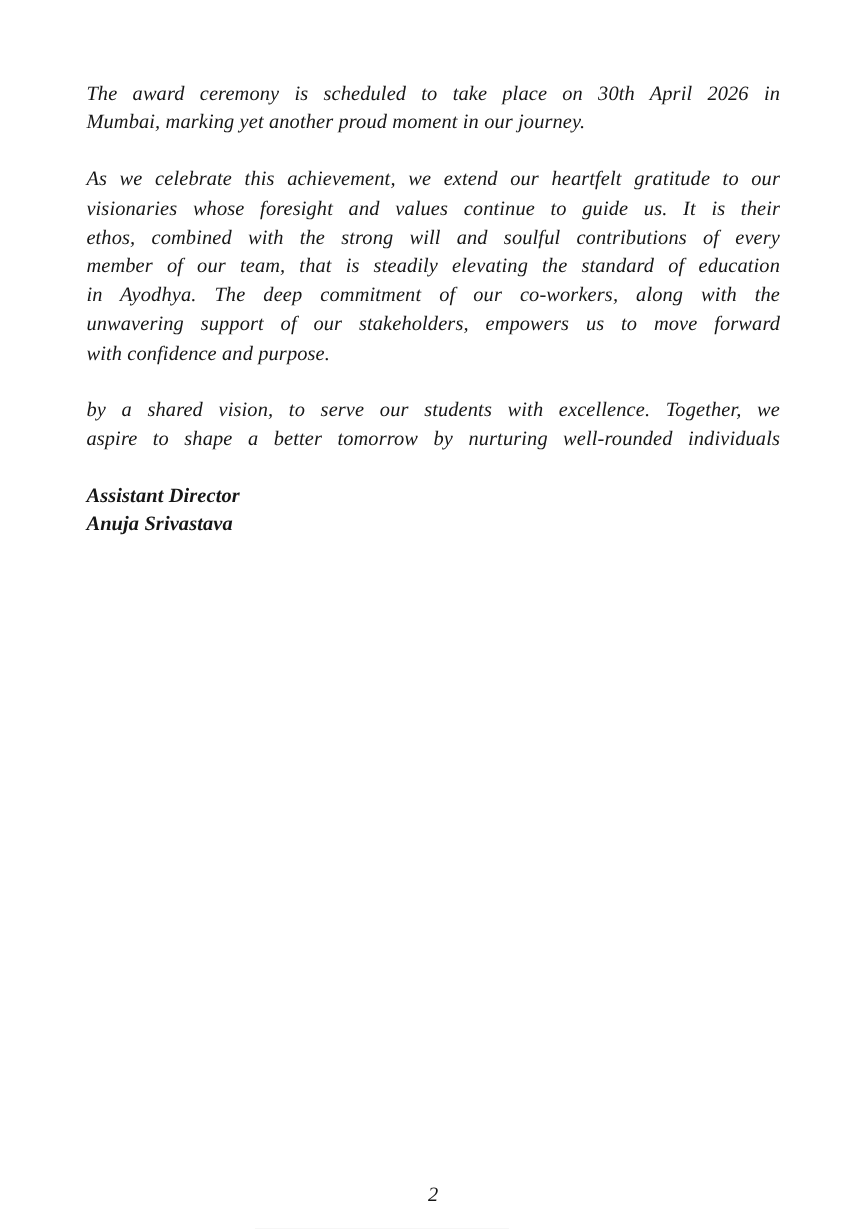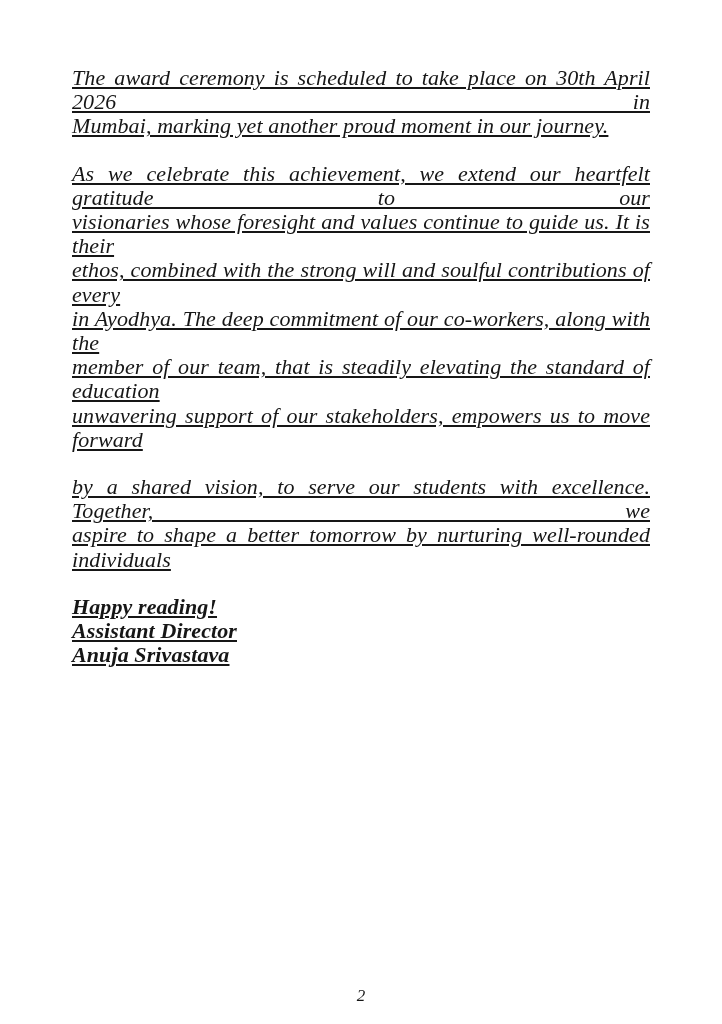--- a/index.html
+++ b/index.html
@@ -19,26 +19,25 @@
     font-style: italic;
     color: #161616;
     overflow: hidden;
   }
   .para {
     margin: 0 0 23px 0;
     padding: 0;
   }
   .line {
     display: block;
-    font-size: 22px;
+    font-size: 17px;
     line-height: 24.2px;
     text-align: justify;
     text-align-last: justify;
     letter-spacing: 0.1px;
-    text-decoration: underline;
   }
   .line.last {
     text-align: right;
     text-align-last: left;
   }
   .sig .line {
     font-weight: 700;
     text-align: left;
     text-align-last: left;
   }
@@ -61,32 +60,32 @@
 
     <p class="para">
       <span class="line">The award ceremony is scheduled to take place on 30th April 2026 in</span>
       <span class="line last">Mumbai, marking yet another proud moment in our journey.</span>
     </p>
 
     <p class="para">
       <span class="line">As we celebrate this achievement, we extend our heartfelt gratitude to our</span>
       <span class="line">visionaries whose foresight and values continue to guide us. It is their</span>
       <span class="line">ethos, combined with the strong will and soulful contributions of every</span>
+      <span class="line">member of our team, that is steadily elevating the standard of education</span>
       <span class="line">in Ayodhya. The deep commitment of our co-workers, along with the</span>
-      <span class="line">member of our team, that is steadily elevating the standard of education</span>
       <span class="line">unwavering support of our stakeholders, empowers us to move forward</span>
+      <span class="line last">with confidence and purpose.</span>
     </p>
 
     <p class="para">
       <span class="line">by a shared vision, to serve our students with excellence. Together, we</span>
       <span class="line">aspire to shape a better tomorrow by nurturing well-rounded individuals</span>
     </p>
 
     <div class="sig">
-      <span class="line">Happy reading!</span>
       <span class="line">Assistant Director</span>
       <span class="line">Anuja Srivastava</span>
     </div>
 
   </div>
 
   <div class="page-number">2</div>
 
 </div>
 

